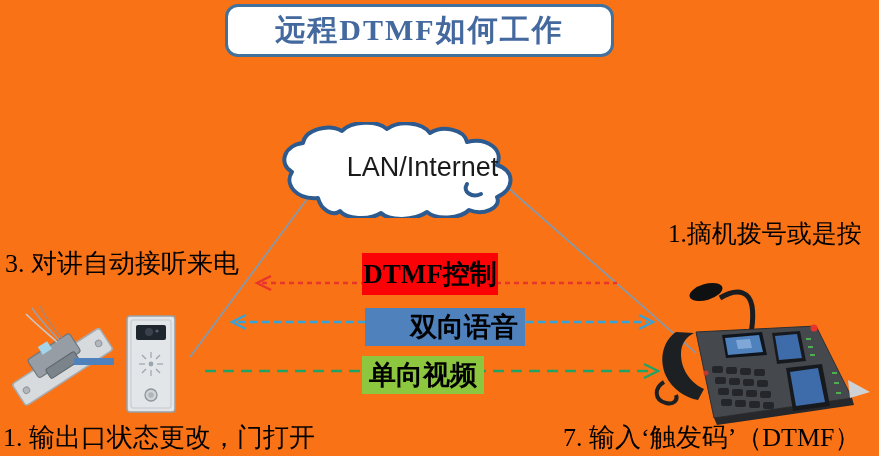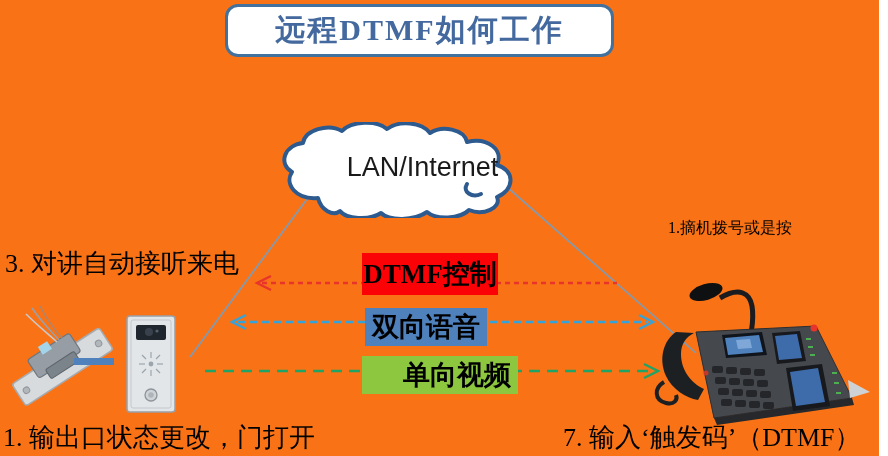--- a/index.html
+++ b/index.html
@@ -4,28 +4,28 @@
 <style>
   html,body{margin:0;padding:0;background:#fff;}
   #canvas{position:relative;width:879px;height:456px;background:#f97316;overflow:hidden;
           font-family:"Liberation Serif","DejaVu Serif",serif;}
   .abs{position:absolute;}
   .label{font-size:26px;color:#000;line-height:1.2;white-space:nowrap;}
   #title-box{left:225px;top:4px;width:383px;height:47px;border:3px solid #41719C;border-radius:13px;
              display:flex;align-items:center;justify-content:center;background:#fff;}
   #title-box .t{font-size:30px;font-weight:600;color:#44699E;letter-spacing:2px;}
   #step2{left:312px;top:88px;}
-  #step1{left:668px;top:218px;font-size:16px;line-height:1.24;}
+  #step1{left:668px;top:218px;font-size:25px;line-height:1.24;}
   #step3{left:5px;top:248px;}
   #step5{left:3px;top:422px;}
   #step4{left:563px;top:422px;}
   .chan-box{display:flex;align-items:center;justify-content:center;z-index:5;}
   .chan-box .ct{font-size:27px;font-weight:700;color:#000;white-space:nowrap;}
   #chan-red{left:362px;top:253px;width:136px;height:42px;}
-  #chan-blue{left:365px;top:308px;width:122px;height:38px;}
+  #chan-blue{left:365px;top:308px;width:122px;height:38px;padding-left:38px;}
   #chan-green{left:362px;top:356px;width:122px;height:38px;}
   #cloud-wrap{left:276px;top:122px;width:268px;height:96px;z-index:3;}
   #cloud-label{left:330px;top:152px;width:185px;text-align:center;z-index:4;
                font-family:"Liberation Sans","DejaVu Sans",sans-serif;font-size:27px;color:#1a1a1a;}
   #lines-svg{left:0;top:0;width:888px;height:456px;z-index:1;}
   #lock-svg{left:2px;top:302px;width:118px;height:112px;z-index:3;}
   #intercom-svg{left:124px;top:314px;width:56px;height:102px;z-index:3;}
   #connector{left:74px;top:358px;width:40px;height:7px;z-index:3;}
   #phone-svg{left:648px;top:276px;width:232px;height:154px;z-index:3;}
   .txt{z-index:6;}
@@ -74,21 +74,21 @@
   <div id="step3" class="abs label txt">3. 对讲自动接听来电</div>
   <div id="step5" class="abs label txt">1. 输出口状态更改，门打开</div>
   <div id="step4" class="abs label txt">7. 输入‘触发码’（DTMF）</div>
 
   <div id="chan-red" class="abs chan-box" style="background: rgb(251, 2, 7);">
     <span class="ct">DTMF控制</span>
   </div>
   <div id="chan-blue" class="abs chan-box" style="background: rgb(79, 129, 189);">
     <span class="ct">双向语音</span>
   </div>
-  <div id="chan-green" class="abs chan-box" style="background: rgb(141, 198, 63); padding-left: 34px;">
+  <div id="chan-green" class="abs chan-box" style="background: rgb(141, 198, 63);">
     <span class="ct">单向视频</span>
   </div>
 
   <svg id="lock-svg" class="abs" viewBox="0 0 118 112">
     <g transform="rotate(-33 60 64)">
       <rect x="8" y="52" width="104" height="26" rx="3" fill="#d7dbde" stroke="#a6abb0" stroke-width="1.5"></rect>
       <circle cx="17" cy="65" r="3.2" fill="#b2b7bc" stroke="#8f959b" stroke-width="1"></circle>
       <circle cx="103" cy="65" r="3.2" fill="#b2b7bc" stroke="#8f959b" stroke-width="1"></circle>
       <rect x="34" y="40" width="50" height="22" rx="3" fill="#969da4" stroke="#6f767d" stroke-width="1.2"></rect>
       <rect x="44" y="58" width="34" height="11" rx="2" fill="#7b838b" stroke="#5d646b" stroke-width="1"></rect>

